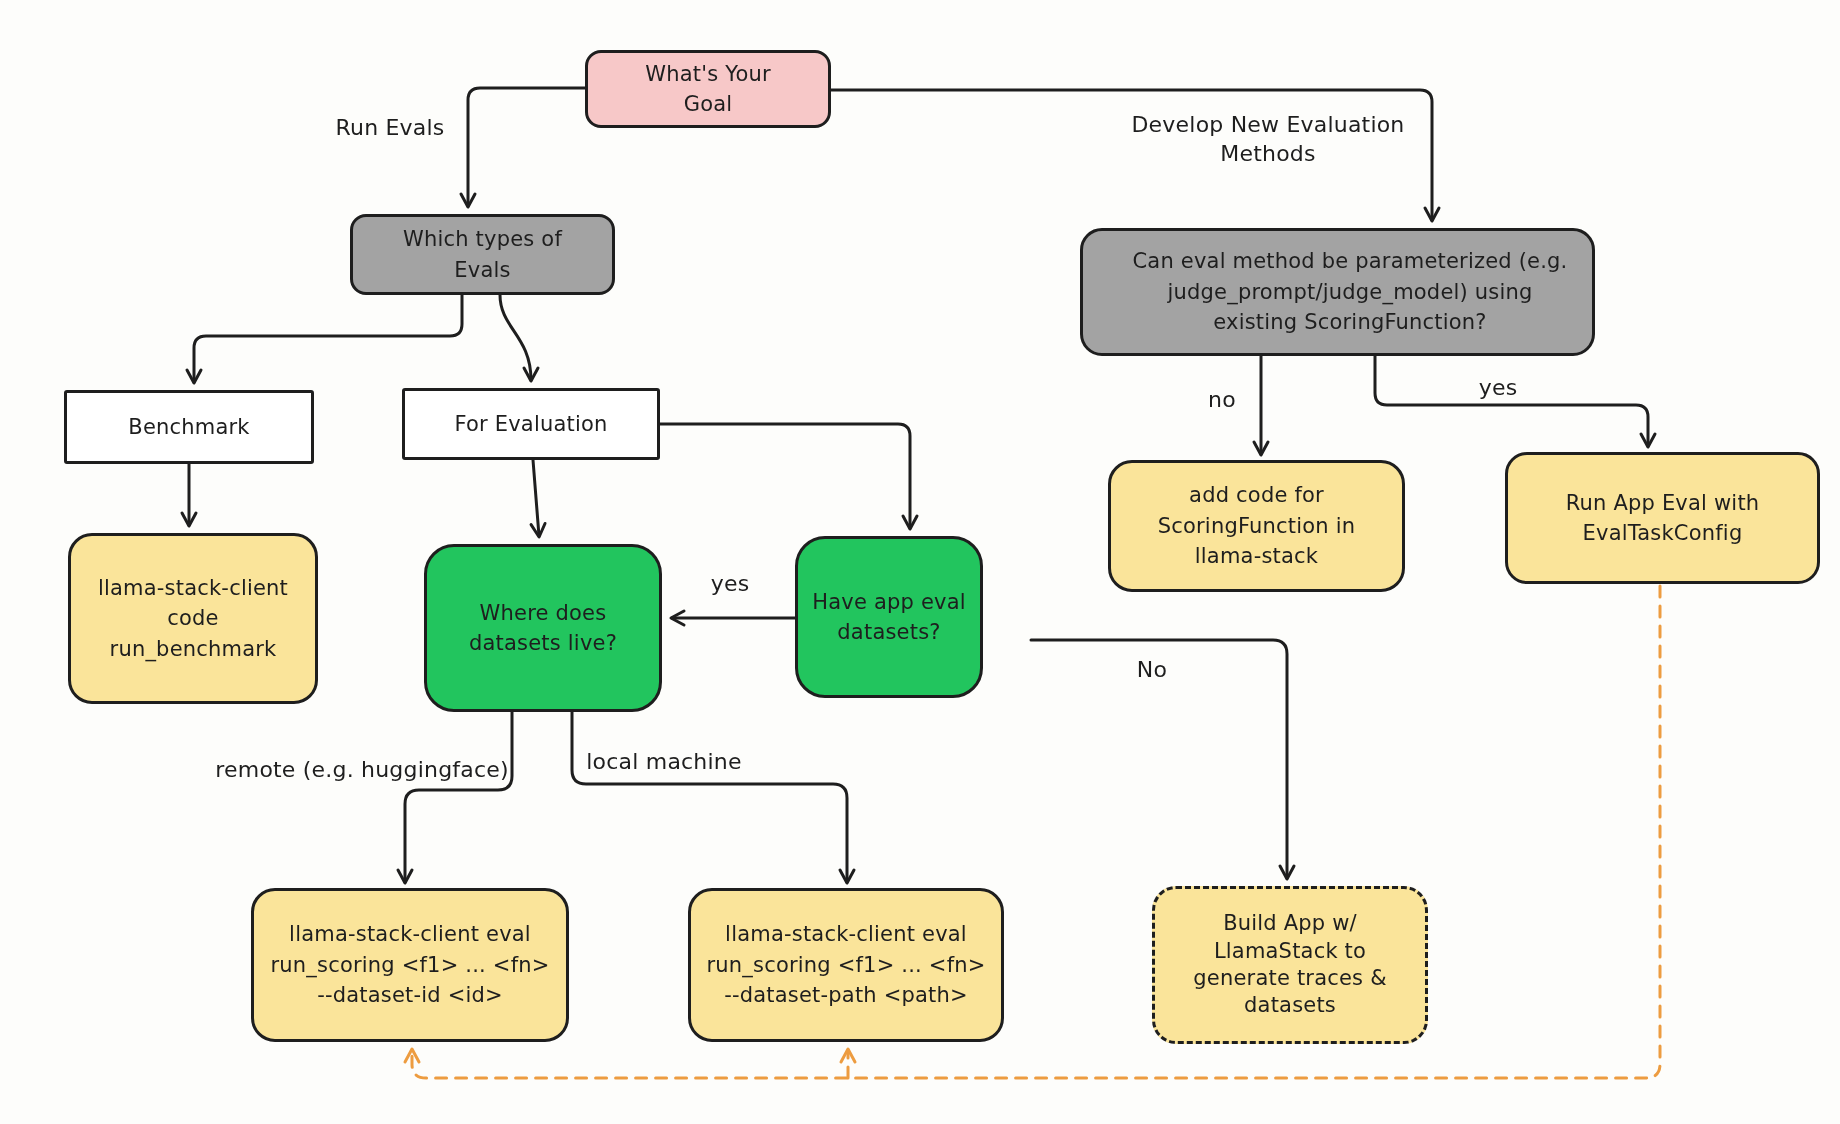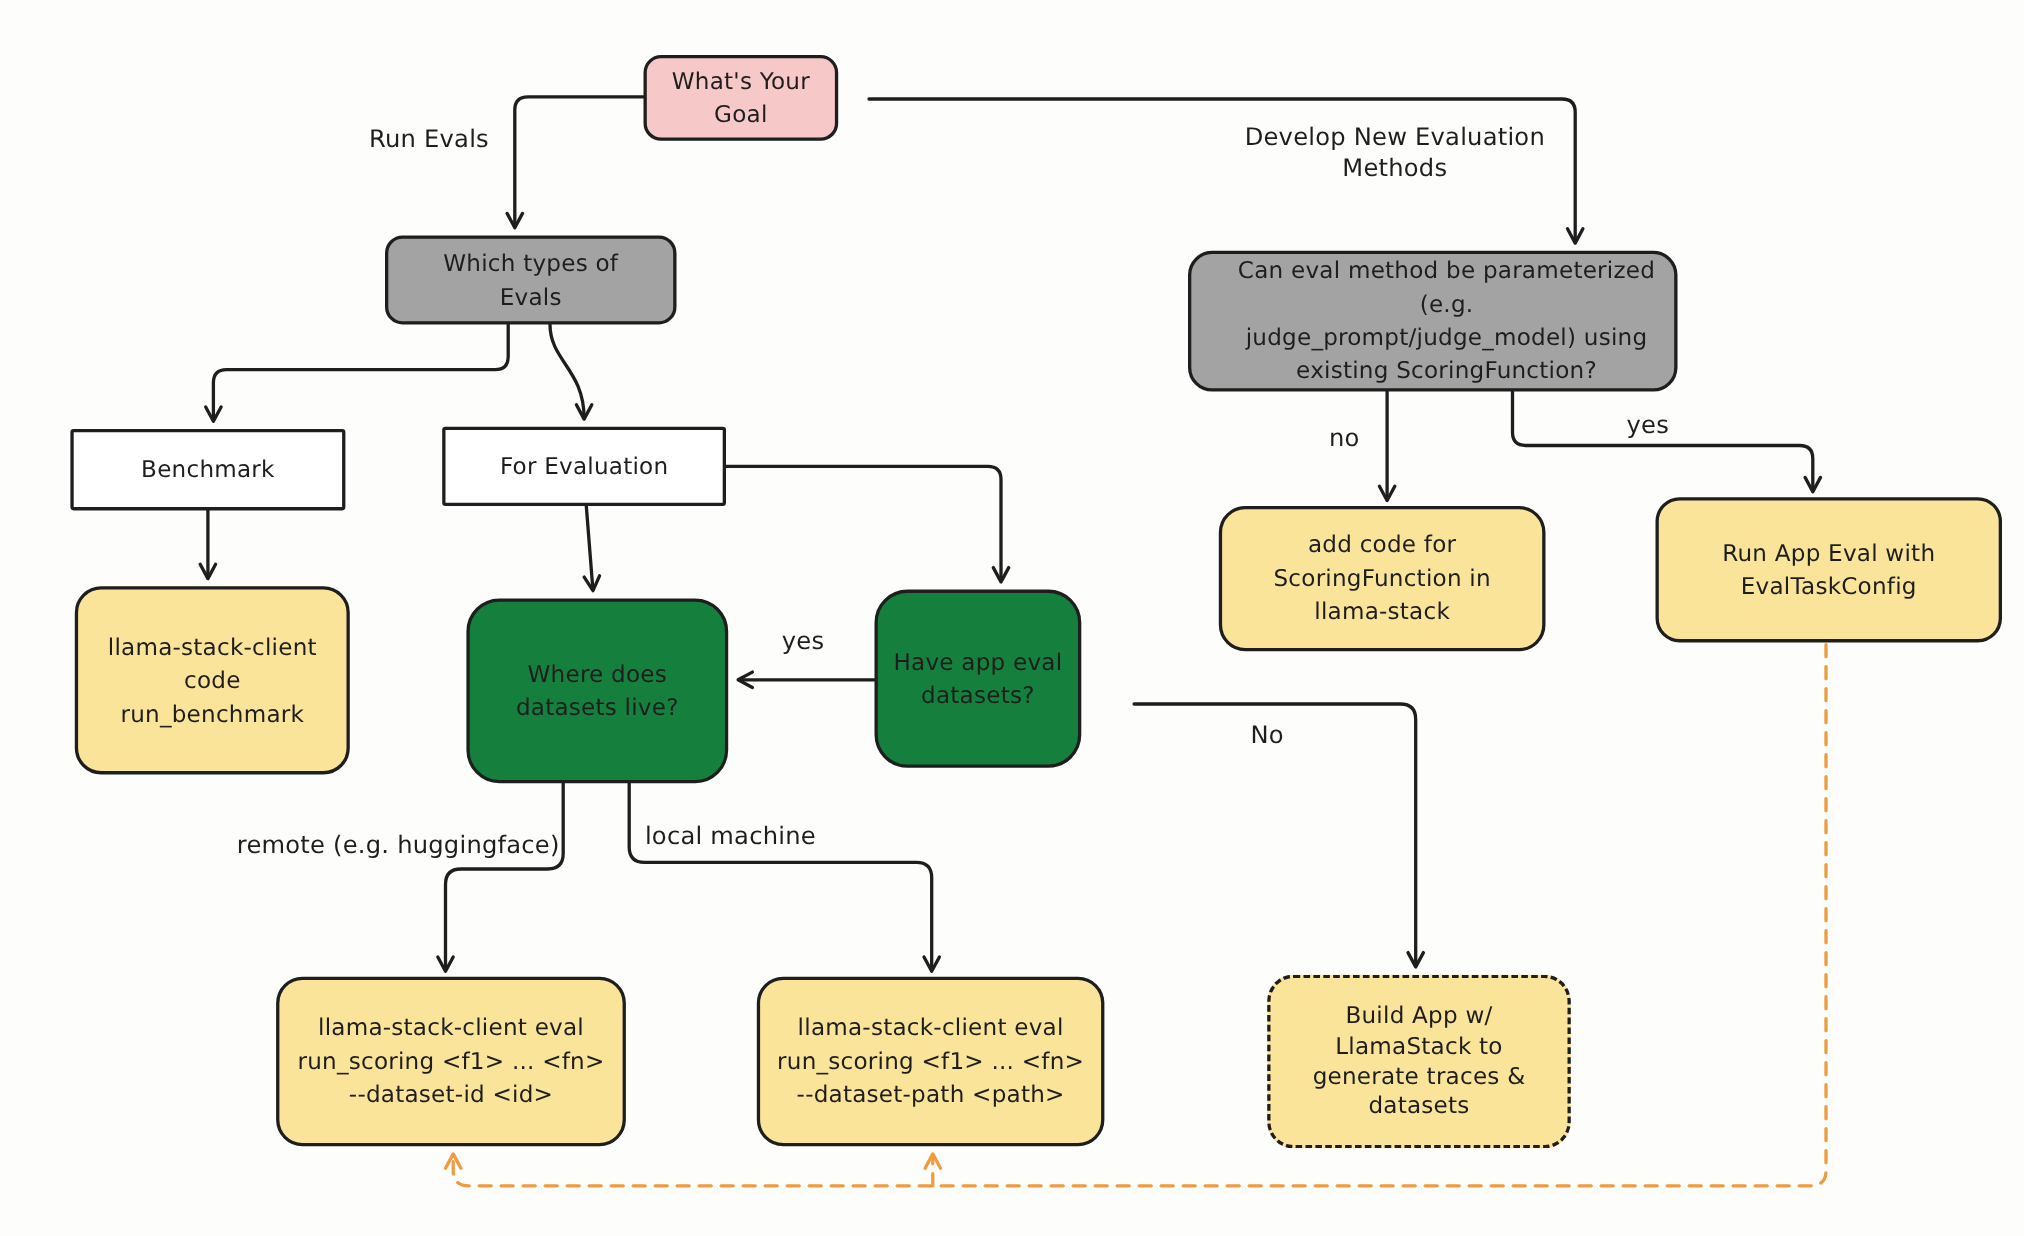--- a/index.html
+++ b/index.html
@@ -10,21 +10,21 @@
   .node{
     position:absolute;display:flex;align-items:center;justify-content:center;
     text-align:center;white-space:pre-line;box-sizing:border-box;
     border:3px solid #1e1e1e;font-size:21px;line-height:1.45;padding:6px 10px;
     letter-spacing:.2px;
   }
   .pink  {background:#f7c8c8;border-radius:16px;}
   .green {background:#a3a3a3;border-radius:16px;}
   .white {background:#ffffff;border-radius:3px;}
   .yellow{background:#fae49a;border-radius:24px;}
-  .blue  {background:#15803d;border-radius:30px;}
+  .blue  {background:#22c55e;border-radius:30px;}
   .dashed{border-style:dashed;}
   .edge-label{
     position:absolute;transform:translate(-50%,-50%);text-align:center;
     font-size:22px;line-height:1.3;white-space:pre-line;letter-spacing:.2px;
   }
   svg.wires{position:absolute;left:0;top:0;pointer-events:none;}
 </style>
 </head>
 <body>
 
@@ -53,40 +53,40 @@
       <path d="M 572 712 L 572 770 Q 572 784 586 784 L 833 784 Q 847 784 847 798 L 847 882" marker-end="url(#ahB)"></path>
       <path d="M 1261 356 L 1261 454" marker-end="url(#ahB)"></path>
       <path d="M 1375 356 L 1375 393 Q 1375 405 1387 405 L 1636 405 Q 1648 405 1648 417 L 1648 446" marker-end="url(#ahB)"></path>
     </g>
     <g fill="none" stroke="#ed9c40" stroke-width="3" stroke-linecap="round" stroke-dasharray="11 9">
       <path d="M 1660 586 L 1660 1064 Q 1660 1078 1646 1078 L 426 1078 Q 412 1078 412 1064 L 412 1050" marker-end="url(#ahO)"></path>
       <path d="M 848 1078 L 848 1050" marker-end="url(#ahO)"></path>
     </g>
   </svg>
 
-  <div class="node pink" style="left:585px;  top:50px;  width:177px; height:78px;">What's Your
+  <div class="node pink" style="left:585px;  top:50px;  width:246px; height:78px;">What's Your
 Goal</div>
 
   <div class="node green" style="left:350px;  top:214px; width:265px; height:81px;">Which types of
 Evals</div>
 
   <div class="node white" style="left:64px;   top:390px; width:250px; height:74px;">Benchmark</div>
 
   <div class="node white" style="left:402px;  top:388px; width:258px; height:72px;">For Evaluation</div>
 
   <div class="node yellow" style="left:68px;   top:533px; width:250px; height:171px;">llama-stack-client
 code run_benchmark</div>
 
   <div class="node blue" style="left:424px;  top:544px; width:238px; height:168px;">Where does
 datasets live?</div>
 
   <div class="node blue" style="left:795px;  top:536px; width:188px; height:162px;">Have app eval
 datasets?</div>
 
-  <div class="node green" style="left:1080px; top:228px; width:445px; height:128px;border-radius:22px;padding-left:35px;">Can eval method be parameterized (e.g.
+  <div class="node green" style="left:1080px; top:228px; width:515px; height:128px;border-radius:22px;padding-left:35px;">Can eval method be parameterized (e.g.
 judge_prompt/judge_model) using
 existing ScoringFunction?</div>
 
   <div class="node yellow" style="left:1108px; top:460px; width:297px; height:132px;">add code for
 ScoringFunction in
 llama-stack</div>
 
   <div class="node yellow" style="left:1505px; top:452px; width:315px; height:132px;border-radius:22px;">Run App Eval with
 EvalTaskConfig</div>
 

